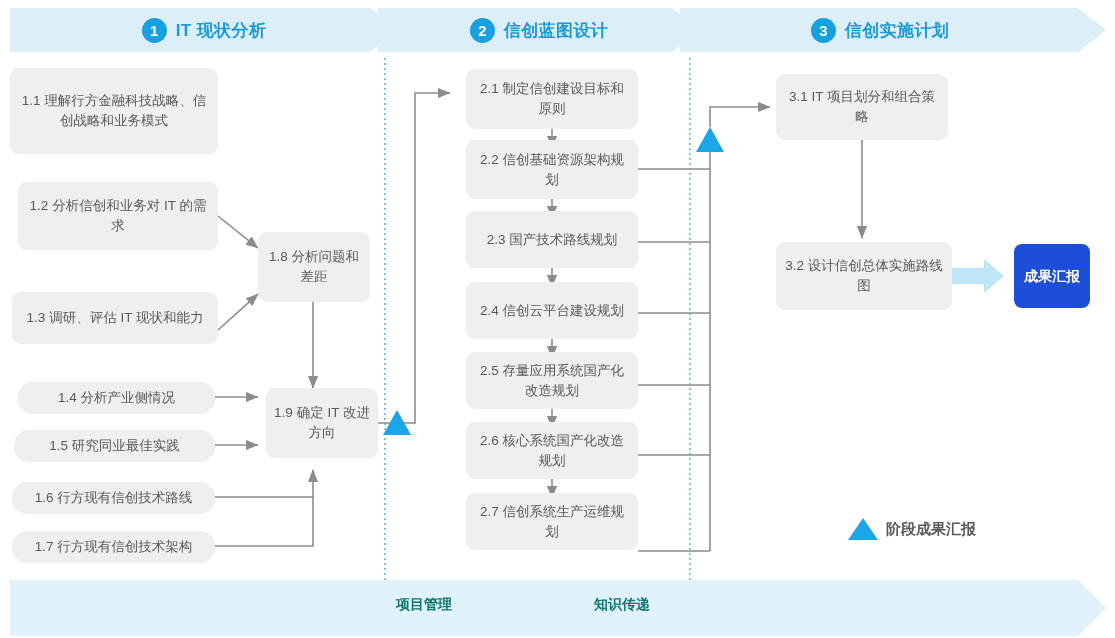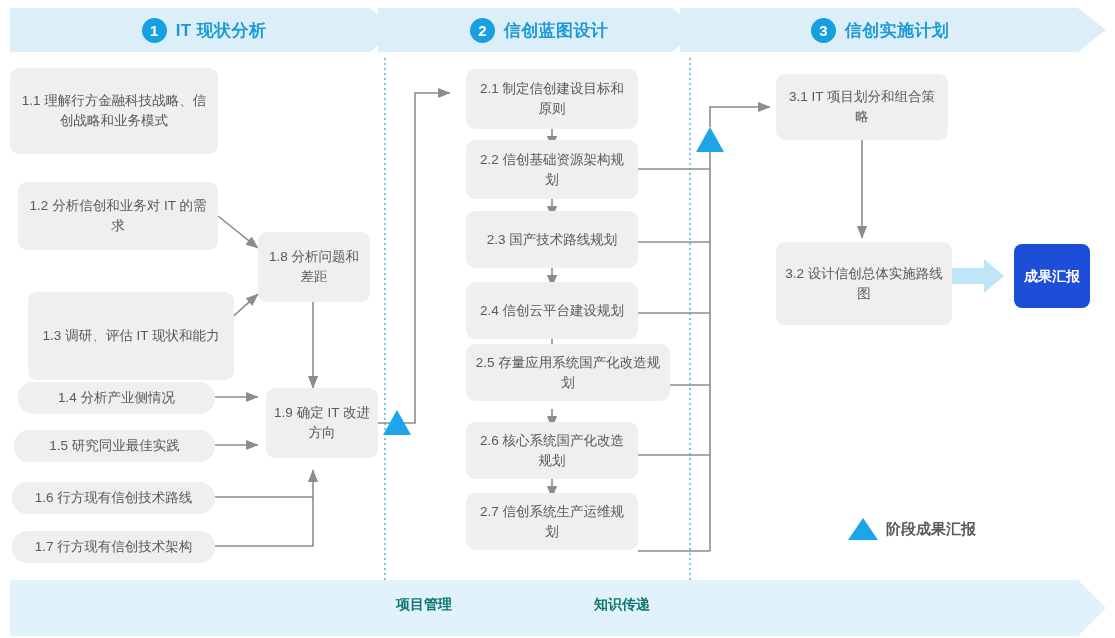--- a/index.html
+++ b/index.html
@@ -137,39 +137,39 @@
   </div>
   <div class="phase" style="left:680px;top:8px;width:400px;">
     <div class="chip">
       <div class="num">3</div>
       <div class="ptitle">信创实施计划</div>
     </div>
   </div>
 
   <div class="box" style="left:10px;top:68px;width:208px;height:86px;">1.1 理解行方金融科技战略、信创战略和业务模式</div>
   <div class="box" style="left:18px;top:182px;width:200px;height:68px;">1.2 分析信创和业务对 IT 的需求</div>
-  <div class="box" style="left:28px;top:292px;width:206px;height:88px;text-align:right;">1.3 调研、评估 IT 现状和能力</div>
+  <div class="box" style="left:12px;top:292px;width:206px;height:52px;text-align:right;">1.3 调研、评估 IT 现状和能力</div>
   <div class="box pill" style="left:18px;top:382px;width:197px;height:32px;">1.4 分析产业侧情况</div>
   <div class="box pill" style="left:14px;top:430px;width:201px;height:32px;">1.5 研究同业最佳实践</div>
   <div class="box pill" style="left:12px;top:482px;width:203px;height:32px;">1.6 行方现有信创技术路线</div>
   <div class="box pill" style="left:12px;top:531px;width:203px;height:32px;">1.7 行方现有信创技术架构</div>
 
   <div class="box" style="left:258px;top:232px;width:112px;height:70px;">1.8 分析问题和差距</div>
   <div class="box" style="left:266px;top:388px;width:112px;height:70px;">1.9 确定 IT 改进方向</div>
 
   <div class="box" style="left:466px;top:69px;width:172px;height:60px;">2.1 制定信创建设目标和原则</div>
   <div class="box" style="left:466px;top:140px;width:172px;height:59px;text-align:center;">2.2 信创基础资源架构规划</div>
   <div class="box" style="left:466px;top:211px;width:172px;height:57px;">2.3 国产技术路线规划</div>
   <div class="box" style="left:466px;top:282px;width:172px;height:57px;">2.4 信创云平台建设规划</div>
-  <div class="box" style="left:466px;top:344px;width:204px;height:57px;">2.5 存量应用系统国产化改造规划</div>
+  <div class="box" style="left:466px;top:352px;width:172px;height:57px;">2.5 存量应用系统国产化改造规划</div>
   <div class="box" style="left:466px;top:422px;width:172px;height:57px;">2.6 核心系统国产化改造规划</div>
   <div class="box" style="left:466px;top:493px;width:172px;height:57px;">2.7 信创系统生产运维规划</div>
 
   <div class="box" style="left:776px;top:74px;width:172px;height:66px;">3.1 IT 项目划分和组合策略</div>
-  <div class="box" style="left:776px;top:242px;width:176px;height:83px;">3.2 设计信创总体实施路线图</div>
+  <div class="box" style="left:776px;top:242px;width:176px;height:68px;">3.2 设计信创总体实施路线图</div>
 
   <div class="report" style="left:1014px;top:244px;width:76px;height:64px;">
     <span>成果汇报</span>
   </div>
 
   <div class="legend" style="left:848px;top:518px;gap:8px;">
     <span class="tri"></span>
     <span class="ltext">阶段成果汇报</span>
   </div>
 

